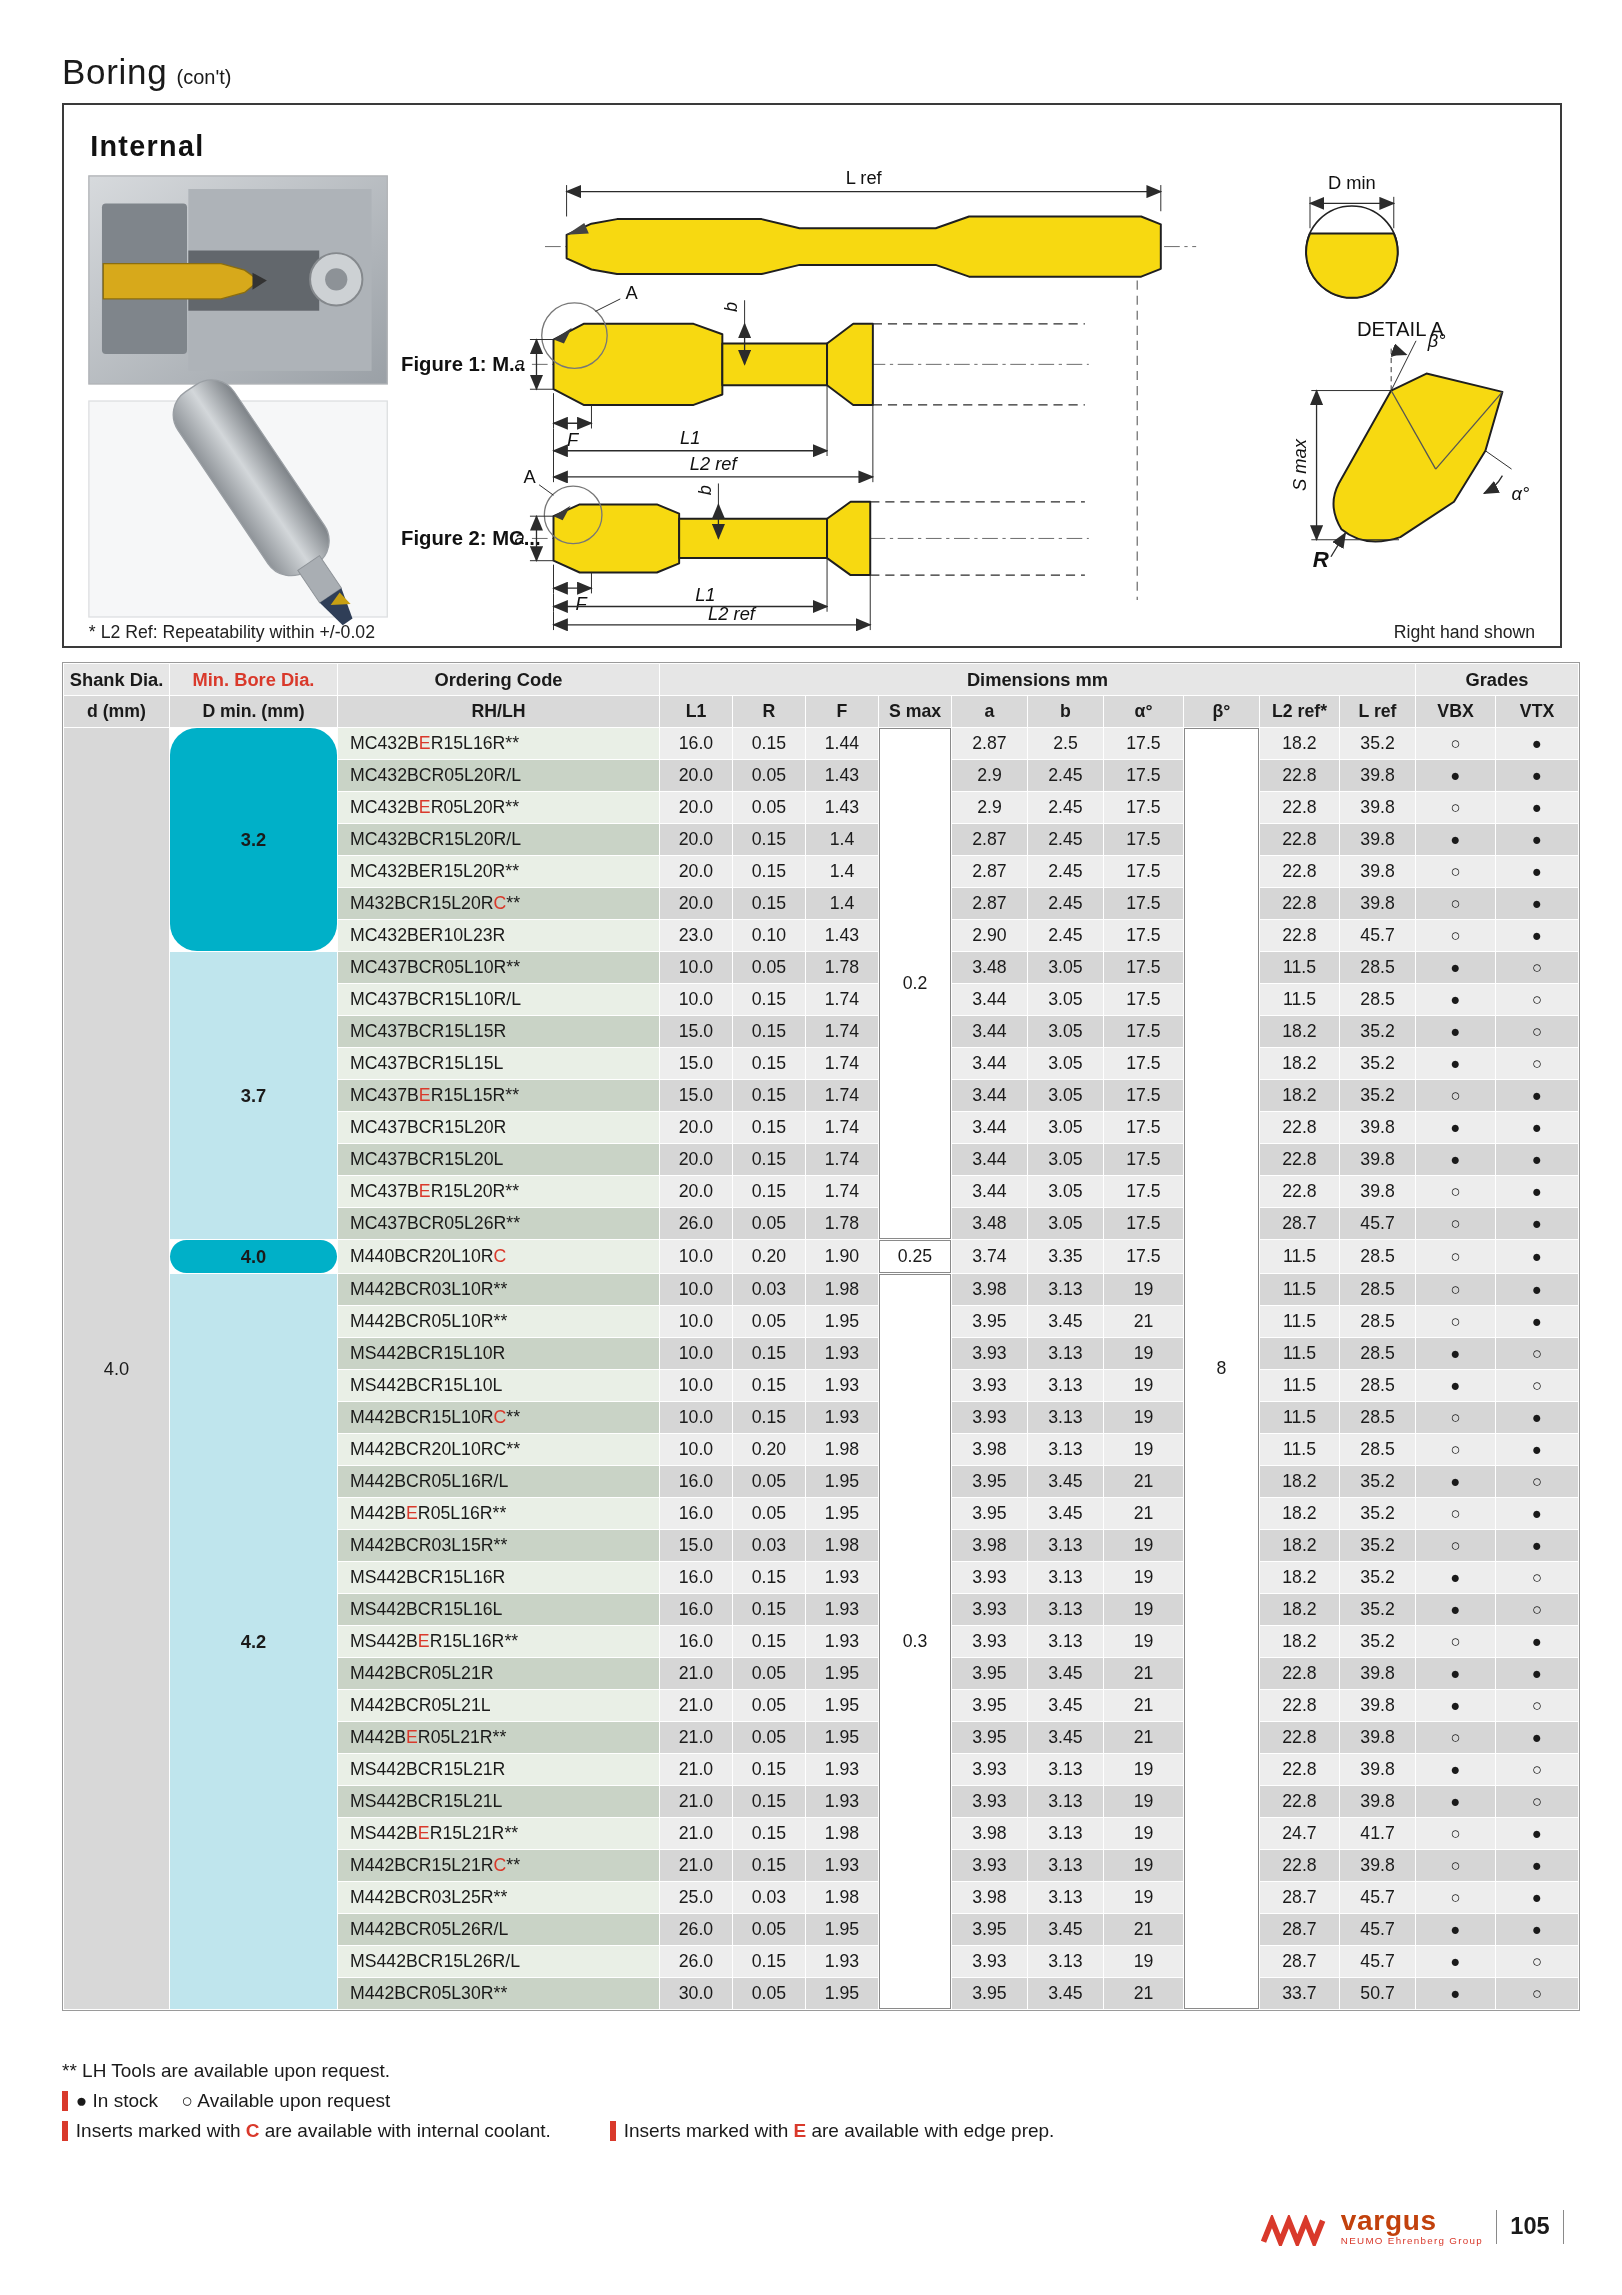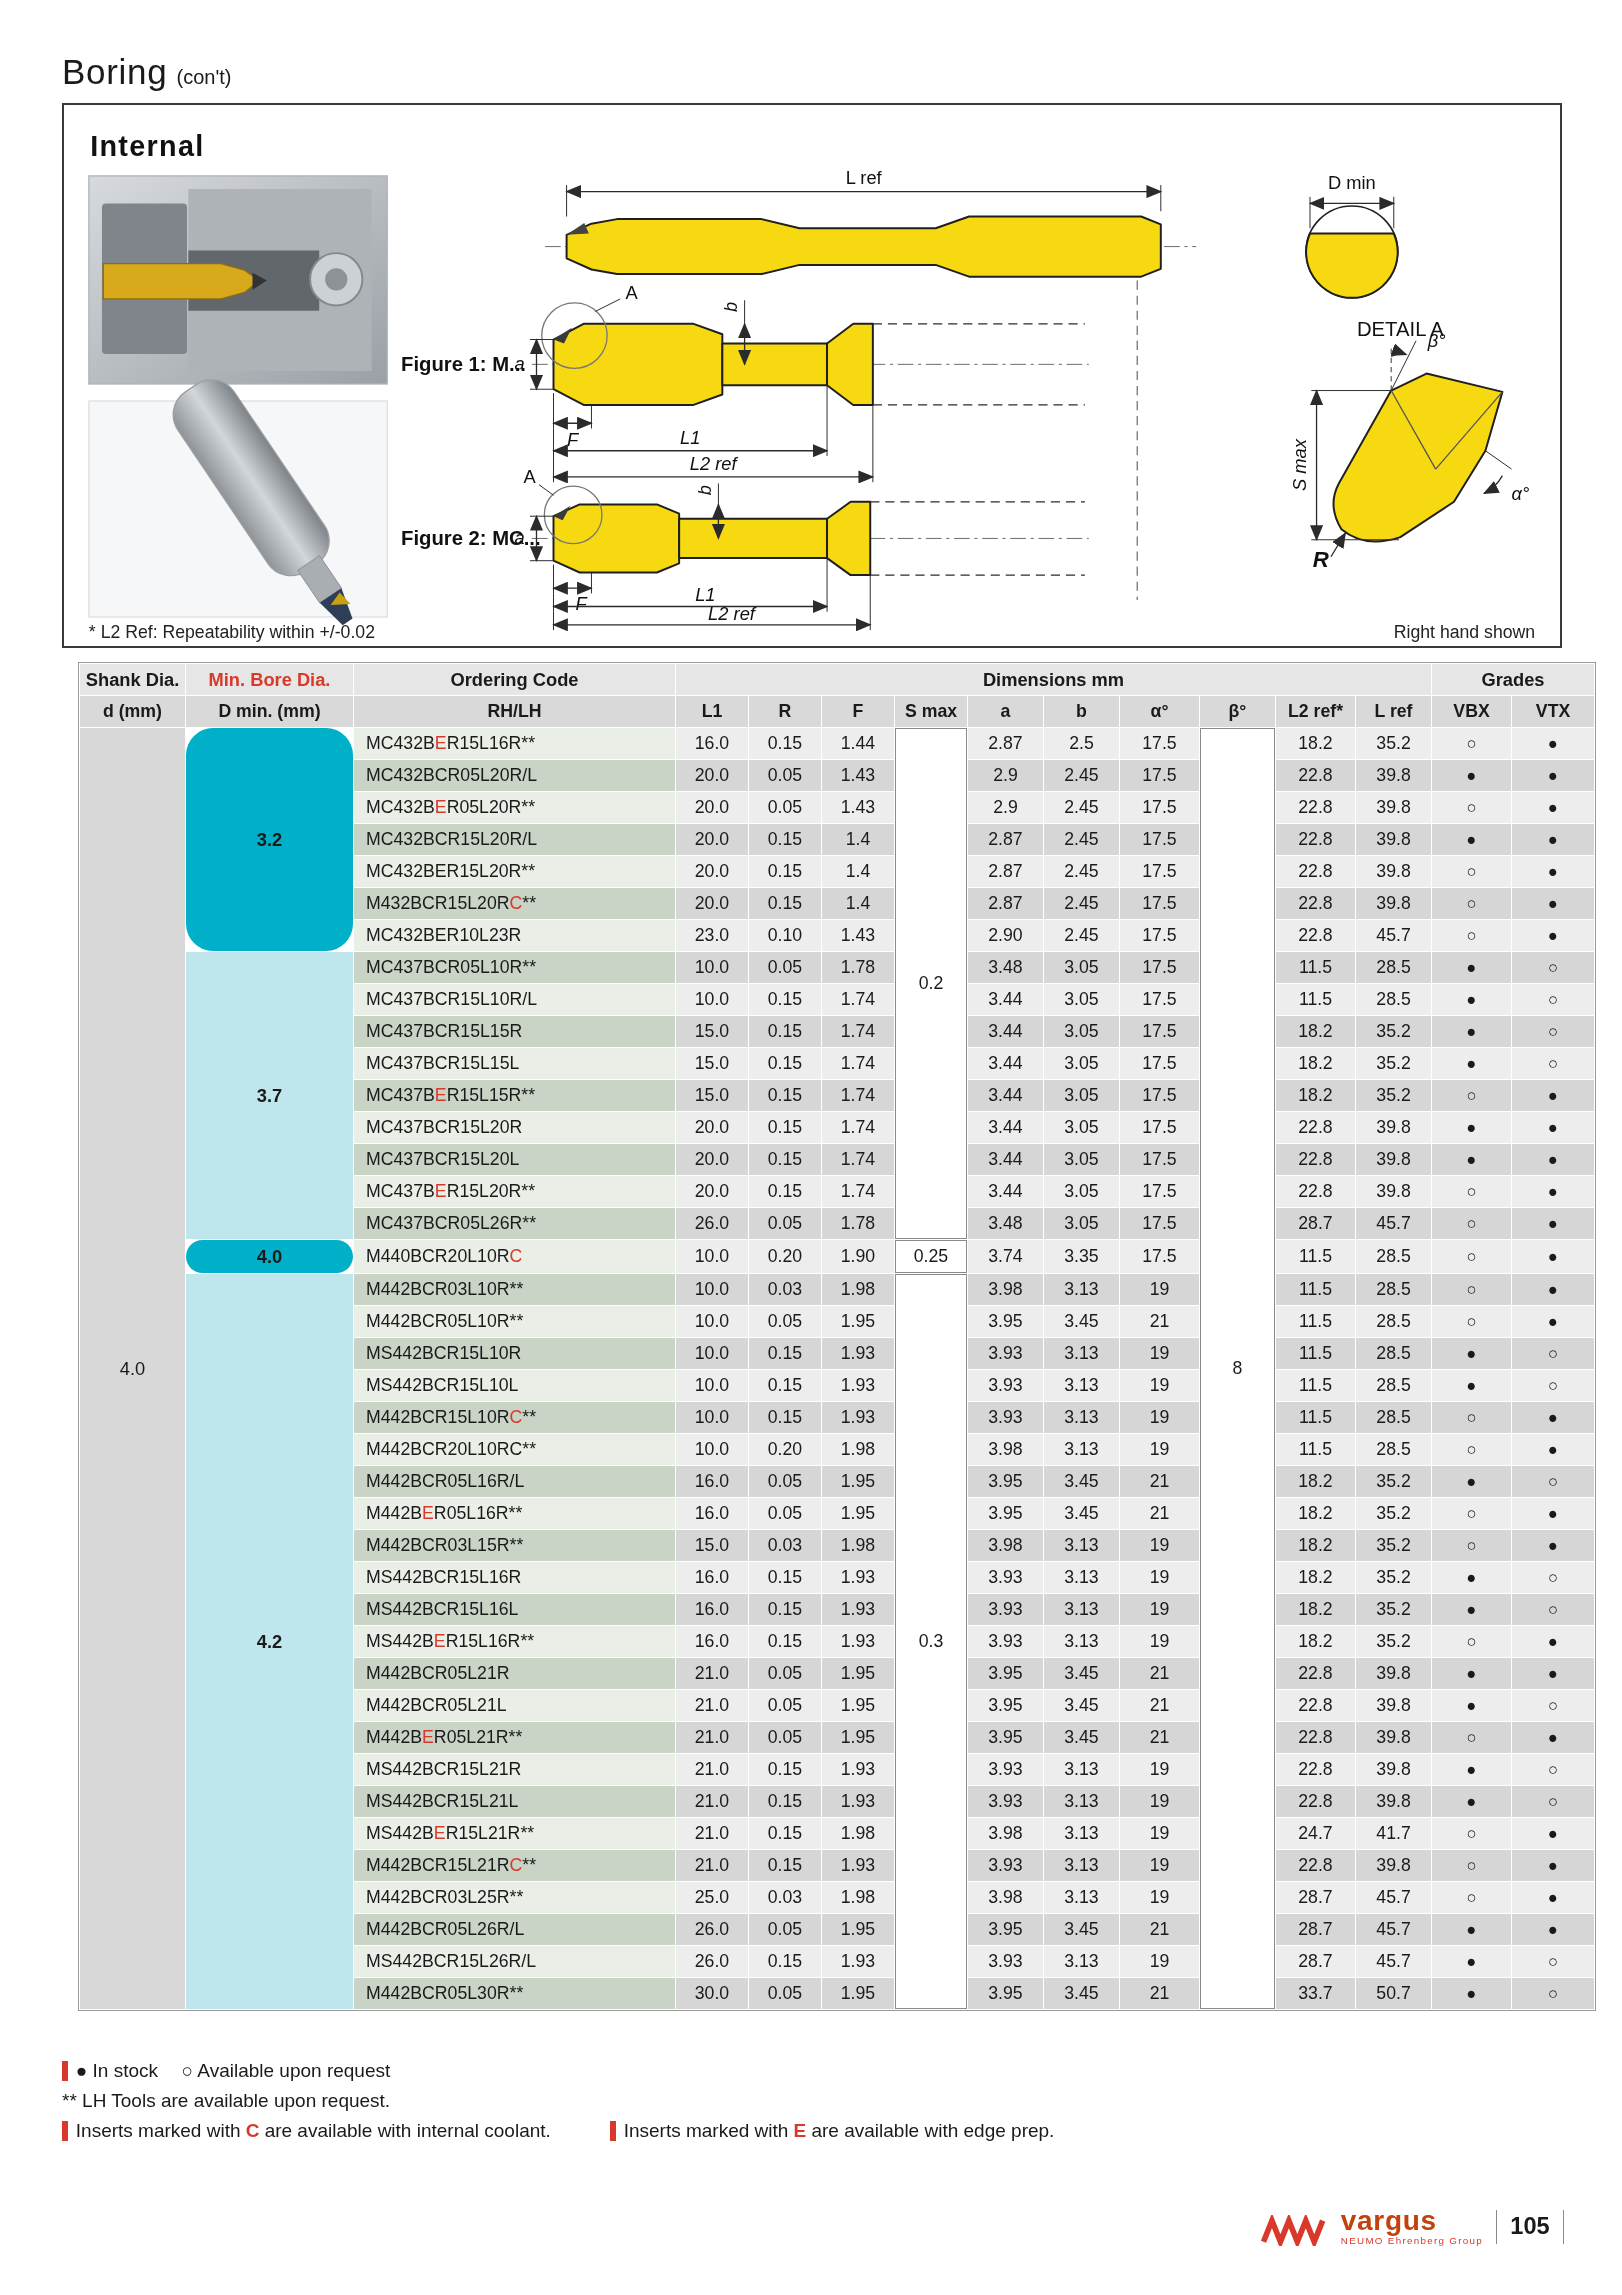--- a/index.html
+++ b/index.html
@@ -20,21 +20,21 @@
   .cl{stroke:#6a6a6a;stroke-width:1.5;stroke-dasharray:24 7 5 7;fill:none;}
   .dsh{stroke:#2b2b2b;stroke-width:2;stroke-dasharray:14 9;fill:none;}
   .thin{stroke:#555;stroke-width:2;fill:none;}
   text.lab{font-family:"Liberation Sans",sans-serif;font-size:28px;fill:#111;}
   text.labi{font-style:italic;}
   text.figcap{font-family:"Liberation Sans",sans-serif;font-size:31px;font-weight:bold;fill:#111;}
   text.smallnote{font-family:"Liberation Sans",sans-serif;font-size:27px;fill:#222;}
   text.panelTitle{font-family:"Liberation Sans",sans-serif;font-size:44px;font-weight:600;letter-spacing:2px;fill:#111;}
 
   
-  .tablewrap{position:absolute;left:78px;top:662px;width:1498px;}
+  .tablewrap{position:absolute;left:62px;top:662px;width:1498px;}
   table.spec{width:100%;table-layout:fixed;border-collapse:separate;border-spacing:1.3px;background:#fff;border:1.3px solid #9a9a9a;}
   th,td{height:31px;font-size:17.7px;text-align:center;vertical-align:middle;padding:0;white-space:nowrap;overflow:hidden;}
   th.h1{background:#e6e6e6;font-weight:bold;font-size:18.3px;}
   th.h1.red{color:#d9392b;}
   th.h2{background:#d9d9d9;font-weight:bold;font-size:17.7px;}
   td.c-code{text-align:left;padding-left:12px;}
   td.c-code.lt{background:#e9efe6;}
   td.c-code.dk{background:#c9d3c6;}
   td.c-num.lt{background:#ededed;}
   td.c-num.dk{background:#d6d6d6;}
@@ -798,27 +798,27 @@
             <td class="c-num dk">50.7</td>
             <td class="c-num dot dk">●</td>
             <td class="c-num dot dk">○</td>
           </tr>
         </tbody>
     </table>
   </div>
 
   <div class="notes">
     <div class="note-line">
+      <span>** LH Tools are available upon request.</span>
+    </div>
+    <div class="note-line">
       <span class="mark"></span>
       <span>● In stock</span>
       <span class="gap"></span>
       <span>○ Available upon request</span>
-    </div>
-    <div class="note-line">
-      <span>** LH Tools are available upon request.</span>
     </div>
     <div class="note-line">
       <span class="mark"></span>
       <span>Inserts marked with</span>
       <span class="keyletter">C</span>
       <span>are available with internal coolant.</span>
       <span class="bigsep"></span>
       <span class="mark"></span>
       <span>Inserts marked with</span>
       <span class="keyletter">E</span>

